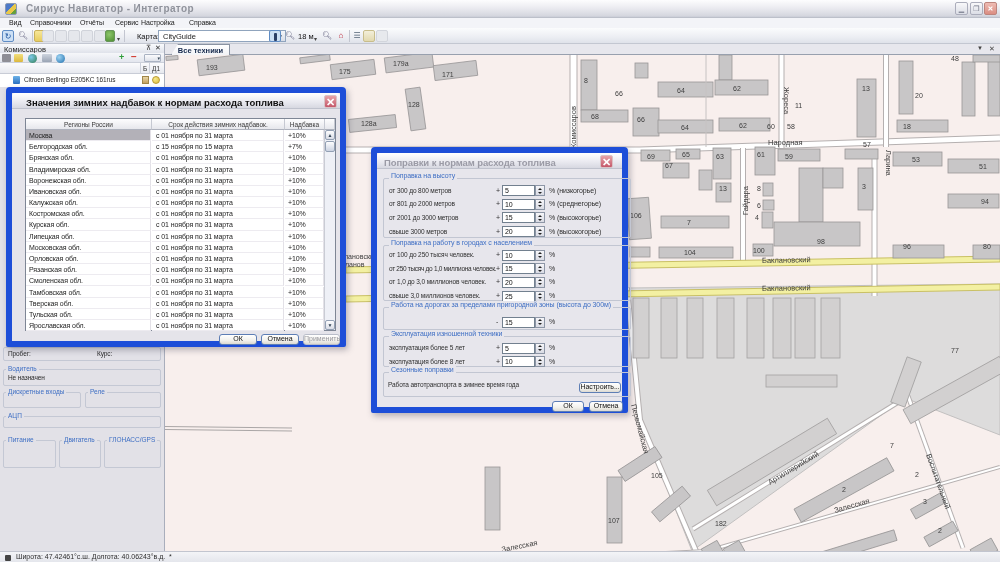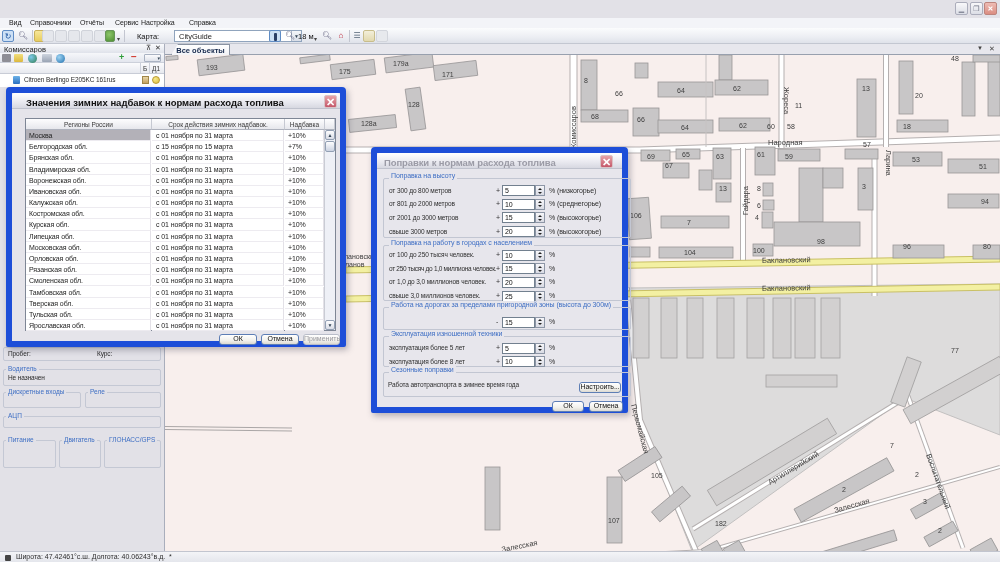--- a/index.html
+++ b/index.html
@@ -67,20 +67,24 @@
   .c3{position:absolute;left:259px;width:39px;height:11.18px;border-right:1px solid #e3e1e7;border-bottom:1px solid #edebf0;padding-left:3px;}
   
   #statusbar{left:0;top:551px;width:1000px;height:11px;background:linear-gradient(#f3f4f7,#e4e6ec);
     border-top:1px solid #c2c5cf;font-size:7px;color:#2d2d2d;}
 #dlg2 div{letter-spacing:-0.1px;}
   #tbl .tr span{letter-spacing:-0.1px;}
 </style></head>
 <body>
 <div id="stage">
 
+  <div class="abs" id="titlebar">
+    <div class="appico"></div>
+    <div class="ttl">Сириус Навигатор - Интегратор</div>
+  </div>
   <div class="winbtn" style="left:955px;">▁</div>
   <div class="winbtn" style="left:970px;">❐</div>
   <div class="winbtn close" style="left:984px;">✕</div>
 
   <div class="abs" id="menubar">
     <span style="left:9px;">Вид</span>
       <span style="left:30px;">Справочники</span>
     <span style="left:80px;">Отчёты</span>
       <span style="left:115px;">Сервис</span>
     <span style="left:141px;">Настройка</span>
@@ -95,38 +99,38 @@
     <div class="tbi" style="left:42px;background:#e5e7ec;border:1px solid #d0d3da;"></div>
     <div class="tbi" style="left:55px;background:#e5e7ec;border:1px solid #d0d3da;"></div>
     <div class="tbi" style="left:68px;background:#e5e7ec;border:1px solid #d0d3da;"></div>
     <div class="tbi" style="left:81px;background:#e5e7ec;border:1px solid #d0d3da;"></div>
     <div class="tbi" style="left:94px;background:#e5e7ec;border:1px solid #d0d3da;"></div>
     <div class="tbi" style="left:105px;width:10px;background:radial-gradient(circle at 40% 35%,#8dc66b,#4e8f31);border:1px solid #67945a;"></div>
     <div class="abs" style="left:117px;top:7px;font-size:6px;color:#444;">▾</div>
     <div class="tbsep" style="left:124px;"></div>
 
     <div class="abs" style="left:137px;top:4px;font-size:7.5px;color:#111;">Карта:</div>
-    <div class="abs" style="left:174px;top:2px;width:128px;height:12px;background:#fff;border:1px solid #90a4bd;">
+    <div class="abs" style="left:158px;top:2px;width:128px;height:12px;background:#fff;border:1px solid #90a4bd;">
       <span style="position:absolute;left:4px;top:1px;font-size:7.5px;color:#222;">CityGuide</span>
       <span style="position:absolute;right:0;top:0;width:10px;height:10px;background:linear-gradient(#f4f6f9,#d8dde7);border-left:1px solid #aeb9c9;font-size:5px;text-align:center;line-height:10px;color:#345;">▼</span>
     </div>
     <div class="tbi" style="left:269px;background:#cce0f5;border:1px solid #5f8cc4;"><span style="display:inline-block;width:3px;height:8px;background:#2a3f66;border-radius:1px;margin-top:2px;"></span></div>
     <div class="tbi" style="left:284px;color:#446;">🔍︎</div>
     <div class="abs" style="left:298px;top:4px;font-size:7.5px;color:#111;">18 м</div>
     <div class="abs" style="left:314px;top:7px;font-size:6px;color:#444;">▾</div>
     <div class="tbi" style="left:321px;color:#446;">🔍︎</div>
     <div class="tbi" style="left:335px;color:#b23;">⌂</div>
     <div class="tbsep" style="left:349px;"></div>
     <div class="tbi" style="left:351px;color:#567;">☰</div>
     <div class="tbi" style="left:363px;background:linear-gradient(#f3efda,#e2d9ae);border:1px solid #c8bd8b;"></div>
     <div class="tbi" style="left:376px;background:#e7e9ed;border:1px solid #d2d5dc;"></div>
   </div>
 
   <div class="abs" id="tabstrip">
-    <div id="tab1">Все объекты</div>
+    <div id="tab1">Все техники</div>
     <span style="position:absolute;left:812px;top:1px;font-size:6px;color:#444;">▼</span>
     <span style="position:absolute;left:824px;top:1px;font-size:7px;color:#444;">✕</span>
   </div>
 
   <div class="abs" id="map" style="left:165px;top:55px;width:835px;height:496px;background:#f8efed;overflow:hidden;">
 <svg style="position:absolute;left:0;top:0;" width="835" height="496" viewBox="0 0 835 496" font-family="Liberation Sans, sans-serif">
 <rect x="0" y="0" width="835" height="496" fill="#f8efed"></rect>
 <polygon points="462,233 835,229 835,380 740,343 527,496 475,365" fill="#dddcdc" stroke="#c2c0c0" stroke-width="1"></polygon>
 <polyline points="181,95 475,95 835,83" fill="none" stroke="#b5b0b0" stroke-width="7" stroke-linecap="butt"></polyline>
         <polyline points="181,95 475,95 835,83" fill="none" stroke="#ffffff" stroke-width="5"></polyline>

